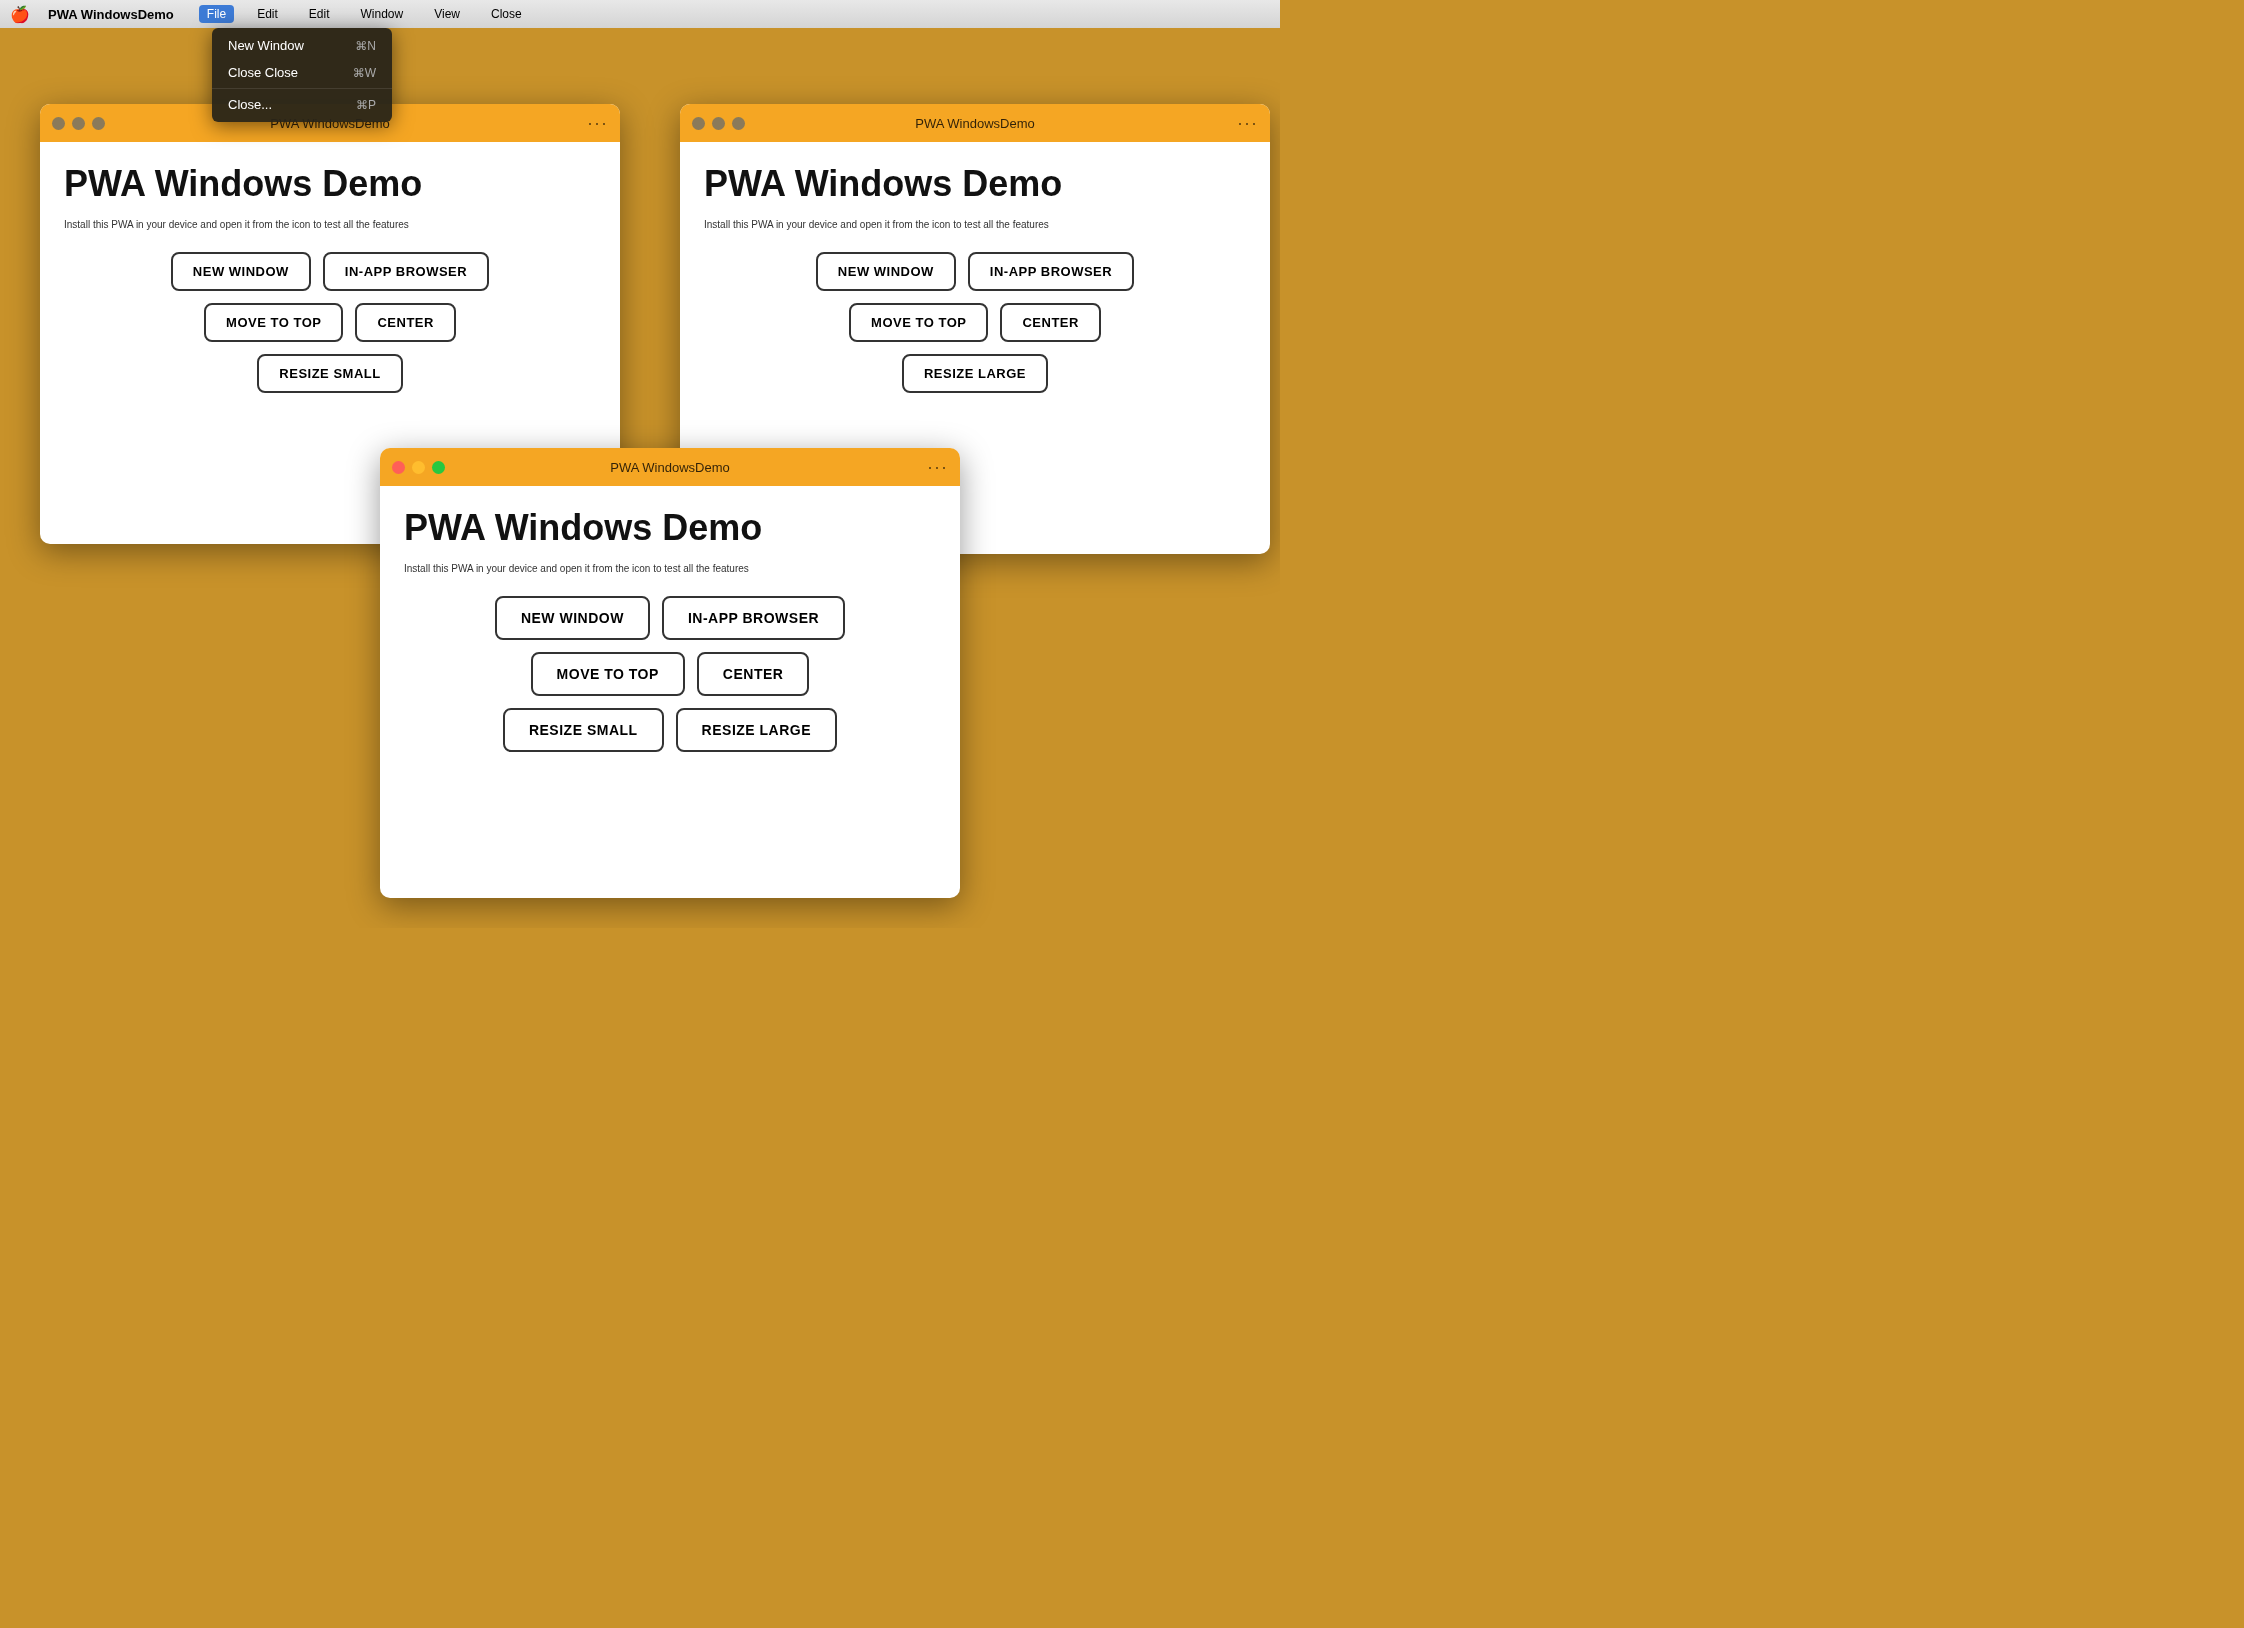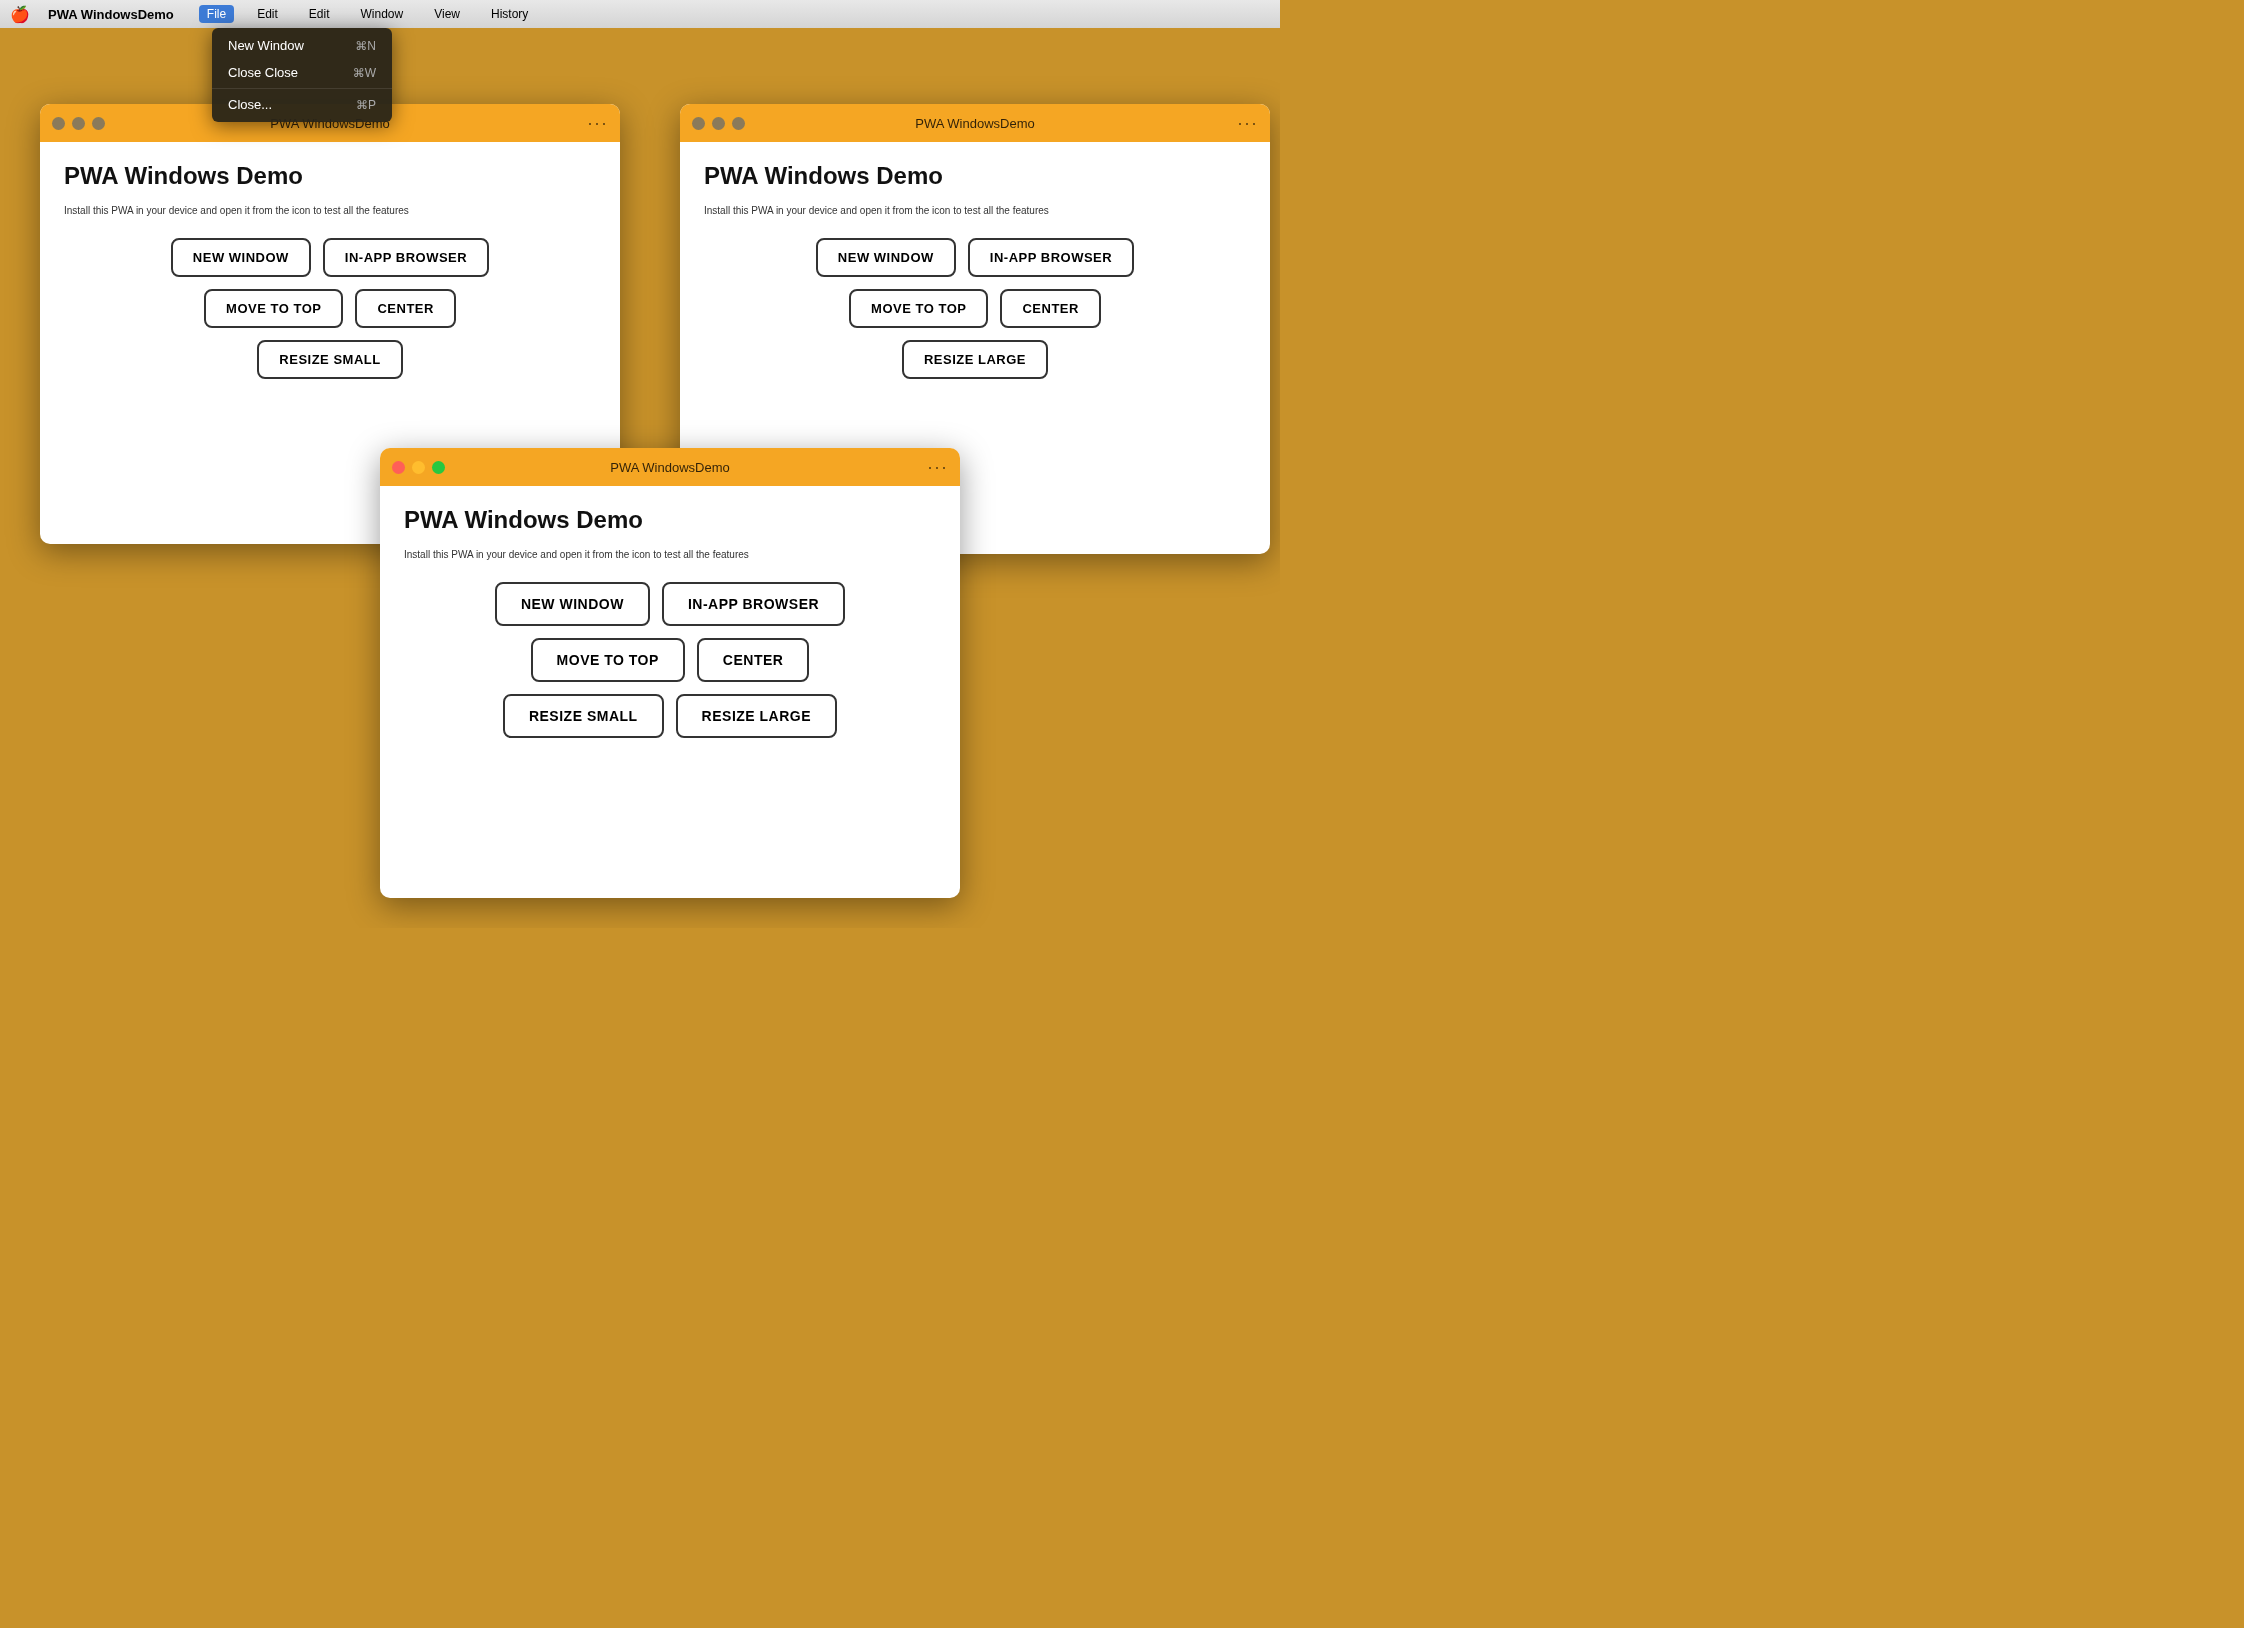--- a/index.html
+++ b/index.html
@@ -153,21 +153,21 @@
       letter-spacing: 1px;
     }
 
     .window-content {
       padding: 20px 24px;
       flex: 1;
       overflow: hidden;
     }
 
     .pwa-heading {
-      font-size: 24px;
+      font-size: 36px;
       font-weight: 800;
       color: #111;
       margin-bottom: 12px;
       line-height: 1.2;
     }
 
     .pwa-description {
       font-size: 10px;
       color: #333;
       line-height: 1.5;
@@ -231,21 +231,21 @@
 <body>
 
 <div class="menubar">
   <div class="menubar-apple">🍎</div>
   <div class="menubar-app-name">PWA WindowsDemo</div>
   <div class="menubar-item active">File</div>
   <div class="menubar-item">Edit</div>
   <div class="menubar-item">Edit</div>
   <div class="menubar-item">Window</div>
   <div class="menubar-item">View</div>
-  <div class="menubar-item">History</div>
+  <div class="menubar-item">Close</div>
 </div>
 
 <div class="dropdown-menu">
   <div class="dropdown-item">
     <span>New Window</span>
     <span class="shortcut">⌘N</span>
   </div>
   <div class="dropdown-item">
     <span>Close Close</span>
     <span class="shortcut">⌘W</span>

